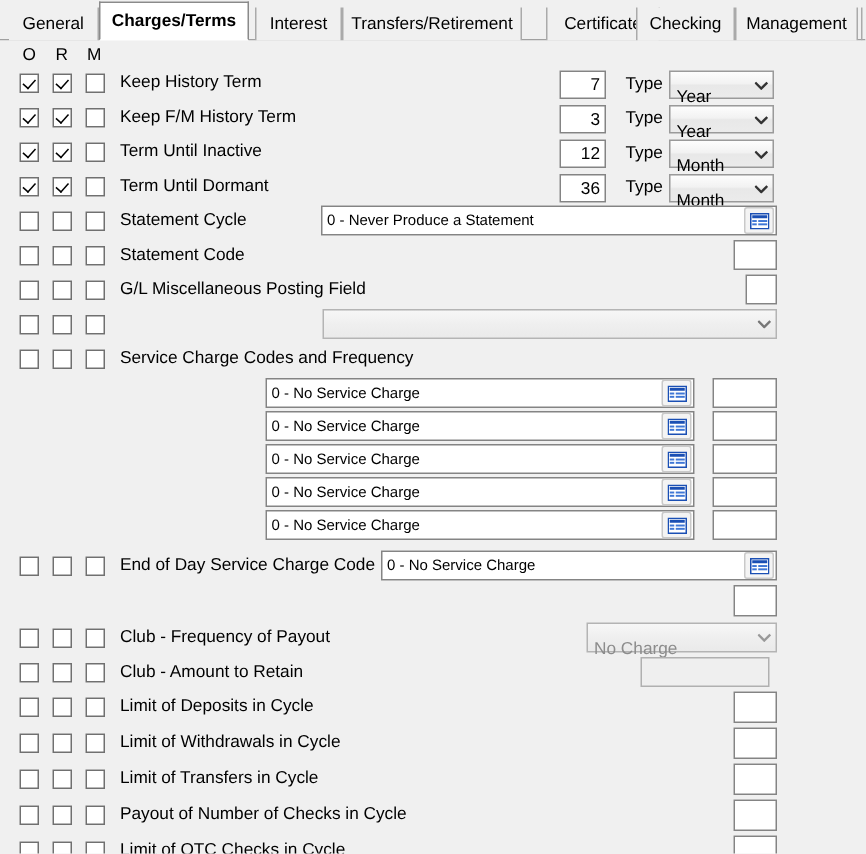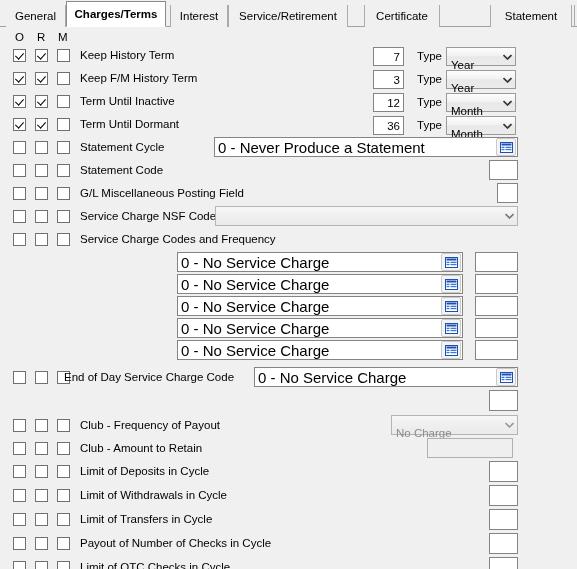--- a/index.html
+++ b/index.html
@@ -137,21 +137,21 @@
   .lookup {
     position: absolute;
     box-sizing: border-box;
     background: #ffffff;
     border: 1px solid #848484;
     display: flex;
     align-items: center;
   }
   .lookup-text {
     flex: 1;
-    font-size: 15px;
+    font-size: 10px;
     color: #000;
     padding-left: 3px;
     white-space: nowrap;
     overflow: hidden;
   }
   .lookup-btn {
     width: 18px;
     height: 16px;
     margin-right: 1px;
     flex: none;
@@ -203,30 +203,33 @@
 
   <div class="tab active" style="left:66px; width:100px;">
     <span>Charges/Terms</span>
   </div>
 
   <div class="tab" style="left:170px; width:58px;">
     <span>Interest</span>
   </div>
 
   <div class="tab" style="left:228px; width:120px;">
-    <span>Service/Retirement</span>
+    <span>Transfers/Retirement</span>
   </div>
 
   <div class="tab" style="left:348px; width:76px;margin-left:16px;">
     <span>Certificate</span>
   </div>
 
+  <div class="tab" style="left:424px; width:66px;">
+    <span>Checking</span>
+  </div>
 
   <div class="tab" style="left:490px; width:82px;">
-    <span>Statement</span>
+    <span>Management</span>
   </div>
 
   <div class="tab-edge" style="left:574px;"></div>
 </div>
 
 <div class="panel">
 
   <div class="colhdr" style="left:15px; top:4px;">O</div>
   <div class="colhdr" style="left:37px; top:4px;">R</div>
   <div class="colhdr" style="left:58px; top:4px;">M</div>
@@ -317,21 +320,20 @@
 
   <div class="cb" style="left:13px; top:160px;"></div>
   <div class="cb" style="left:35px; top:160px;"></div>
   <div class="cb" style="left:57px; top:160px;"></div>
   <div class="lbl" style="left:80px; top:160px;">G/L Miscellaneous Posting Field</div>
   <div class="txt right" style="left:497px; top:156px; width:21px; height:20px;"></div>
 
   <div class="cb" style="left:13px; top:183px;"></div>
   <div class="cb" style="left:35px; top:183px;"></div>
   <div class="cb" style="left:57px; top:183px;"></div>
-  <div class="lbl" style="left:80px; top:183px;">Service Charge NSF Code</div>
   <div class="ddl disabled" style="left:215px; top:179px; width:303px; height:20px;">
     <span class="ddl-text"></span>
     <span class="ddl-arrow">
       <svg width="9" height="6" viewBox="0 0 9 6">
           <path d="M0.5 1 L4.5 5 L8.5 1" stroke="#777" stroke-width="1.6" fill="none"></path>
         </svg>
     </span>
   </div>
 
   <div class="cb" style="left:13px; top:206px;"></div>
@@ -410,21 +412,21 @@
         <rect x="1.5" y="6.9" width="3" height="1.3" fill="#3f77d6"></rect>
         <rect x="5.5" y="6.9" width="6" height="1.3" fill="#3f77d6"></rect>
       </svg>
     </span>
   </div>
   <div class="txt right" style="left:475px; top:313px; width:43px; height:20px;"></div>
 
   <div class="cb" style="left:13px; top:344px;"></div>
   <div class="cb" style="left:35px; top:344px;"></div>
   <div class="cb" style="left:57px; top:344px;"></div>
-  <div class="lbl" style="left:64px; top:344px;text-align:center;">End of Day Service Charge Code</div>
+  <div class="lbl" style="left:80px; top:344px;text-align:center;">End of Day Service Charge Code</div>
   <div class="lookup" style="left:254px; top:340px; width:264px; height:20px;">
     <span class="lookup-text">0 - No Service Charge</span>
     <span class="lookup-btn">
       <svg width="13" height="11" viewBox="0 0 13 11">
         <rect x="0.5" y="0.5" width="12" height="10" fill="#fff" stroke="#1a4fb4" stroke-width="1"></rect>
         <rect x="1.5" y="1.5" width="10" height="2" fill="#1a4fb4"></rect>
         <rect x="1.5" y="4.7" width="3" height="1.3" fill="#3f77d6"></rect>
         <rect x="5.5" y="4.7" width="6" height="1.3" fill="#3f77d6"></rect>
         <rect x="1.5" y="6.9" width="3" height="1.3" fill="#3f77d6"></rect>
         <rect x="5.5" y="6.9" width="6" height="1.3" fill="#3f77d6"></rect>

